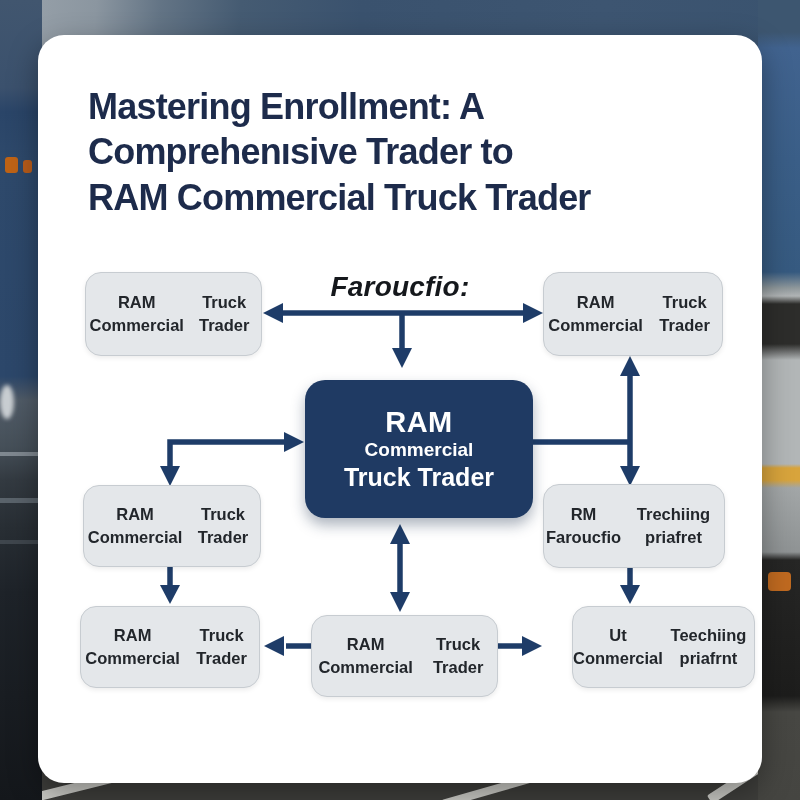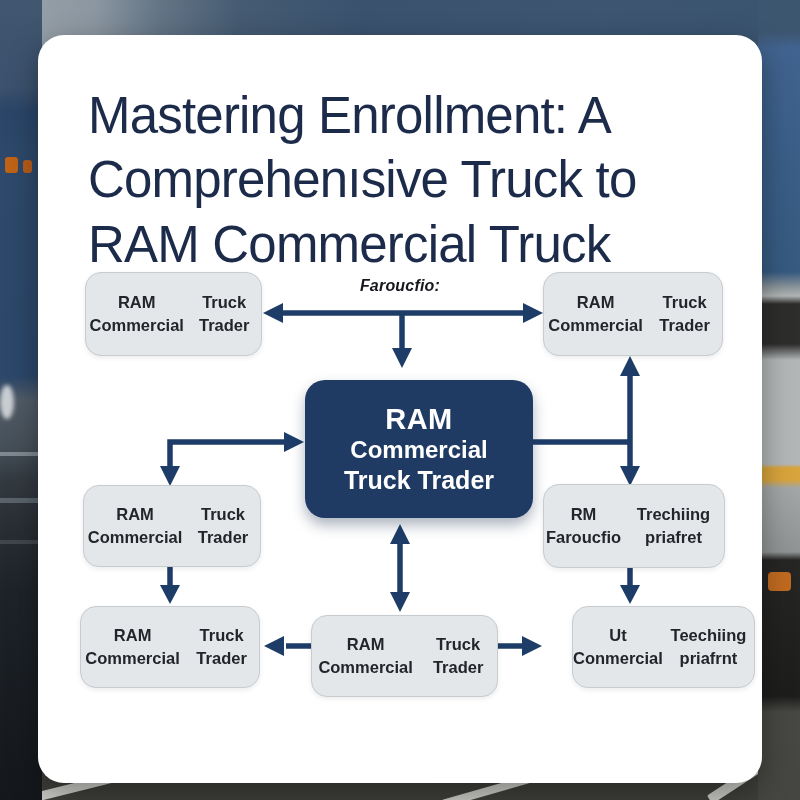--- a/index.html
+++ b/index.html
@@ -34,38 +34,38 @@
   .sh1{left:430px;top:758px;width:250px;height:15px;}
   .sh2{left:120px;top:760px;width:120px;height:10px;}
 
   
   .card{position:absolute;left:38px;top:35px;width:724px;height:748px;z-index:5;
     background:var(--card_bg,#ffffff);border-radius:26px;
     box-shadow:0 10px 30px rgba(0,0,0,0.35);}
 
   
   .title{position:absolute;left:88px;top:84px;width:640px;z-index:7;
-    color:var(--title,#1d2b4b);font-size:51px;font-weight:400;line-height:1.26;letter-spacing:-0.8px;}
+    color:var(--title,#1d2b4b);font-size:36px;font-weight:700;line-height:1.26;letter-spacing:-0.8px;}
   .title span{display:block;}
 
   
-  .diagram-label{position:absolute;left:300px;top:277px;width:200px;z-index:7;text-align:center;
-    color:var(--label_text,#15181c);font-size:16px;font-weight:700;font-style:italic;letter-spacing:0.2px;}
+  .diagram-label{position:absolute;left:300px;top:271px;width:200px;z-index:7;text-align:center;
+    color:var(--label_text,#15181c);font-size:28px;font-weight:700;font-style:italic;letter-spacing:0.2px;}
 
   
   .node{position:absolute;z-index:7;display:flex;flex-direction:row;align-items:center;justify-content:center;
     background:var(--node_fill,#e4e7ea);border:1.5px solid var(--node_border,#c7ccd1);border-radius:16px;
     color:var(--node_text,#22262b);font-size:16.5px;font-weight:700;line-height:1.4;text-align:center;
     box-shadow:0 2px 5px rgba(0,0,0,0.08);}
   .node span{display:block;}
   .node-center{position:absolute;z-index:7;display:flex;flex-direction:column;align-items:center;justify-content:center;
     background:var(--center_fill,#1f3a63);border-radius:20px;color:var(--center_text,#ffffff);
     text-align:center;font-weight:700;box-shadow:0 7px 14px rgba(20,40,70,0.35);}
   .node-center .c1{display:block;font-size:29px;line-height:1.15;letter-spacing:0.5px;}
-  .node-center .c2{display:block;font-size:24px;line-height:1.2;}
+  .node-center .c2{display:block;font-size:19px;line-height:1.2;}
   .node-center .c3{display:block;font-size:25px;line-height:1.2;}
 
   
   svg.connectors{position:absolute;left:0;top:0;z-index:6;}
   .cl{stroke:var(--arrow,#1e3c68);stroke-width:5.5;fill:none;}
   .ch{fill:var(--arrow,#1e3c68);stroke:none;}
 </style>
 </head>
 <body>
 
@@ -83,21 +83,21 @@
 <div class="lamp lamp3"></div>
 <div class="blob"></div>
 <div class="grille g1"></div>
 <div class="grille g2"></div>
 <div class="grille g3"></div>
 
 <div class="card"></div>
 
 <div class="title">
   <span>Mastering Enrollment: A</span>
-  <span>Comprehenısive Truck to</span>
+  <span>Comprehenısive Trader to</span>
   <span>RAM Commercial Truck Trader</span>
 </div>
 
 <svg class="connectors" width="800" height="800" viewBox="0 0 800 800">
   <line class="cl" x1="281" y1="313" x2="525" y2="313"></line>
   <polygon class="ch" points="263,313 283,303 283,323"></polygon>
   <polygon class="ch" points="543,313 523,303 523,323"></polygon>
 
   <line class="cl" x1="402" y1="313" x2="402" y2="350"></line>
   <polygon class="ch" points="402,368 392,348 412,348"></polygon>

